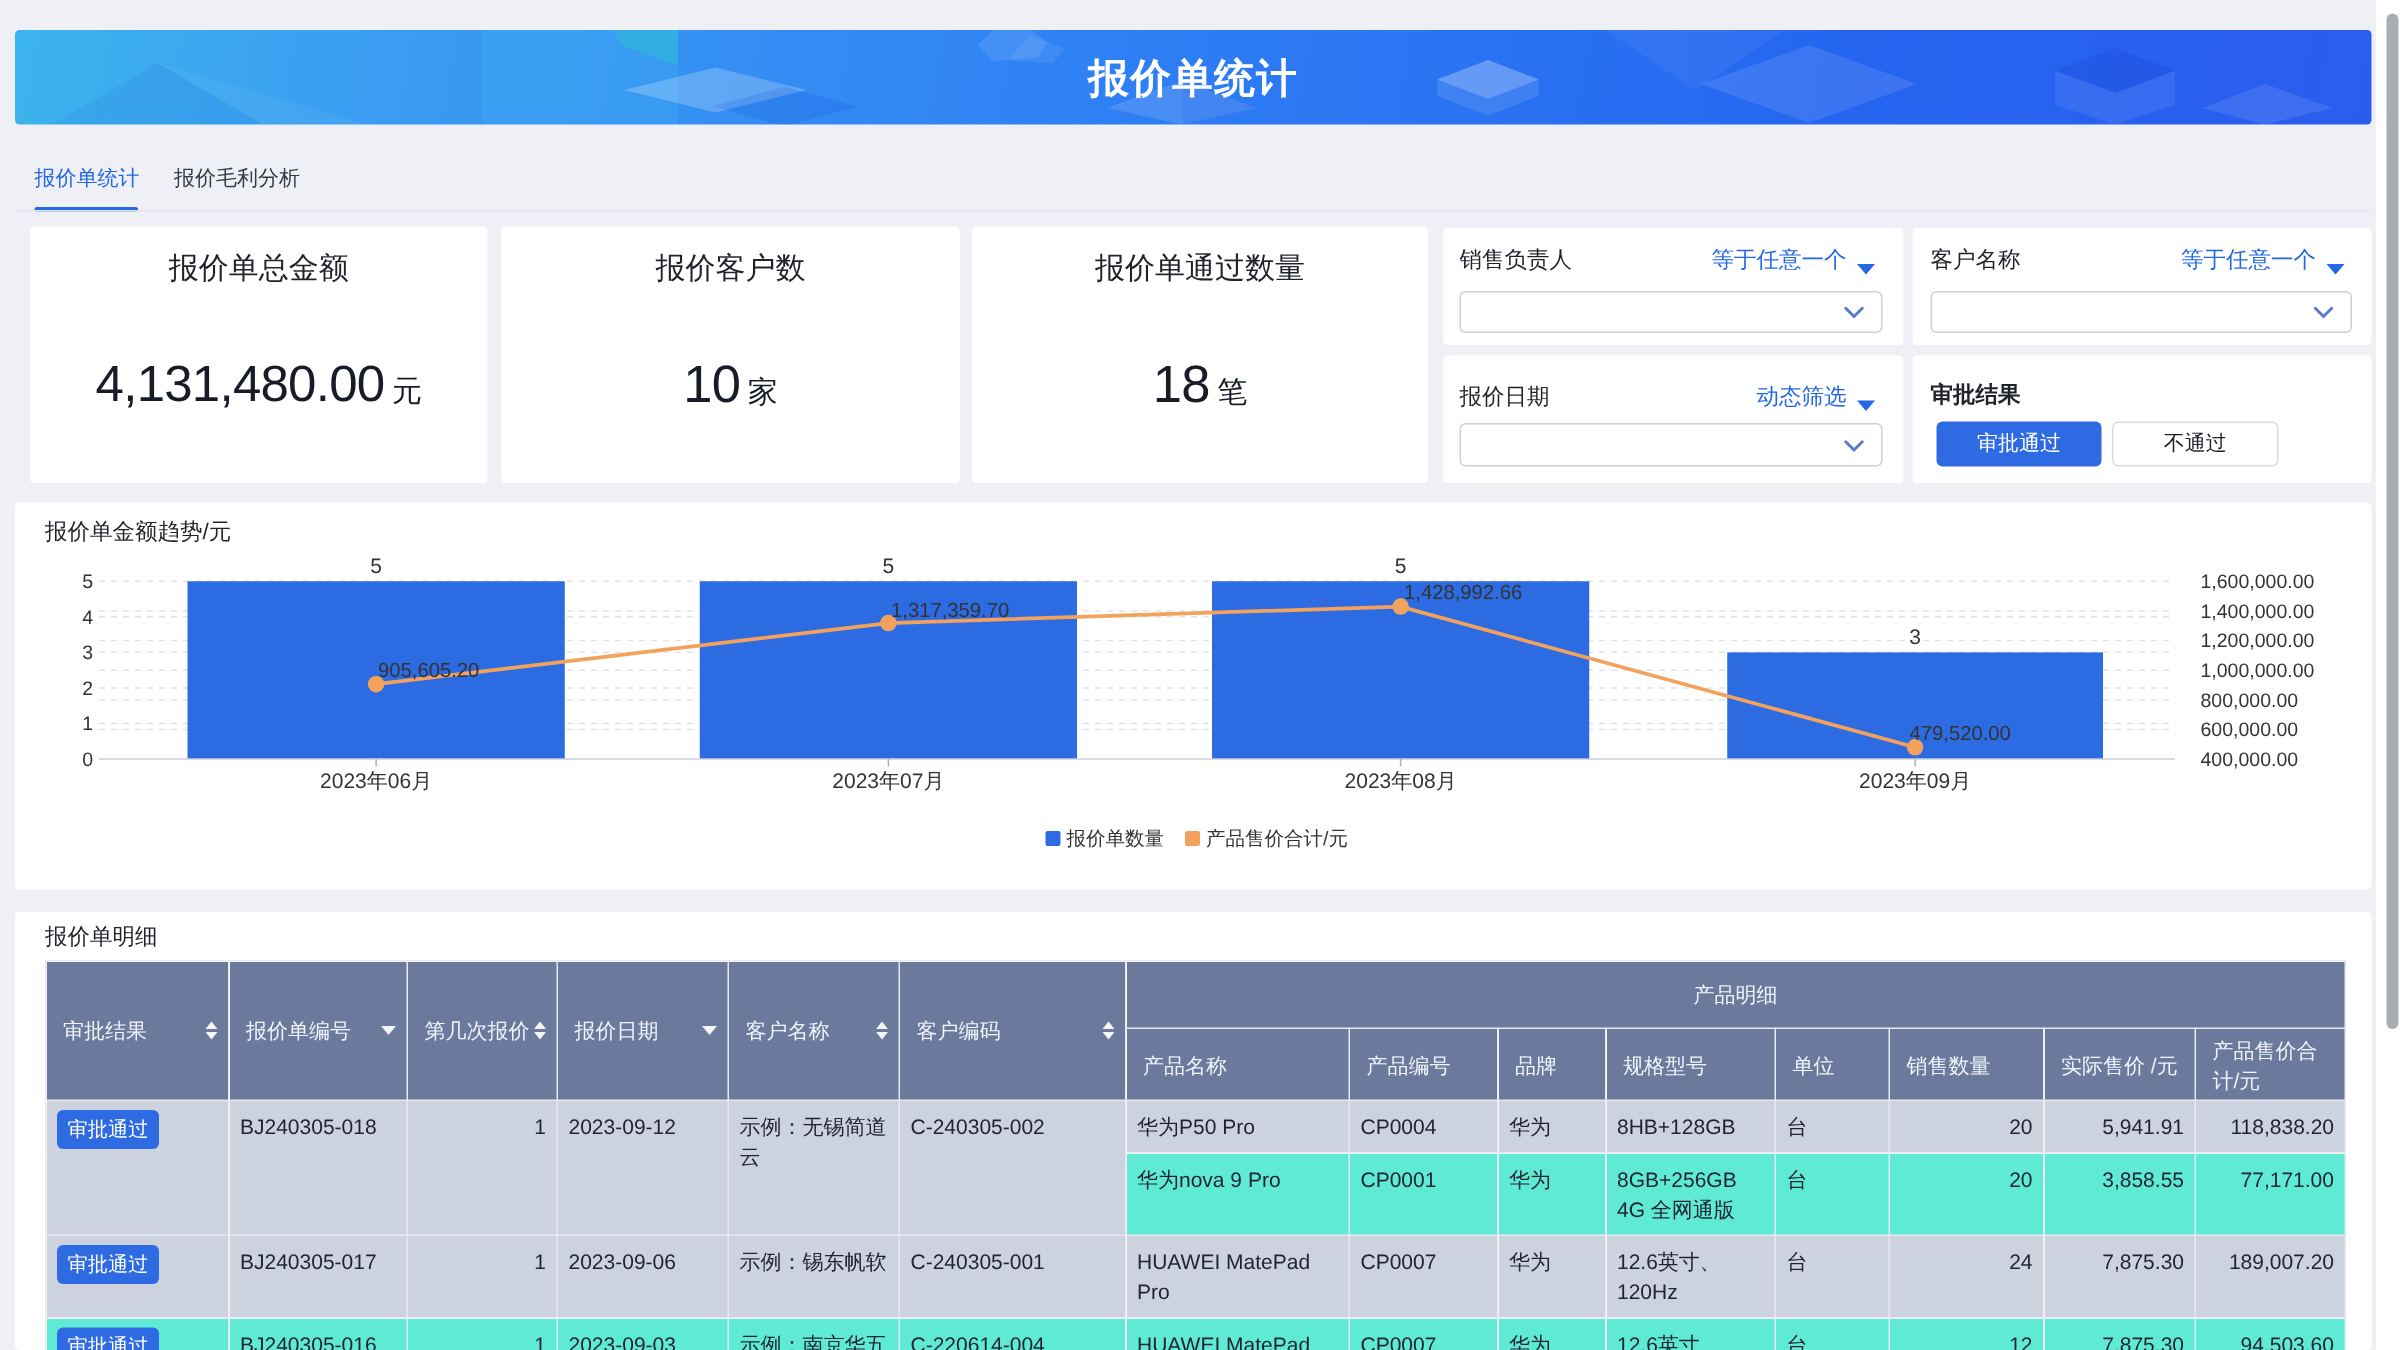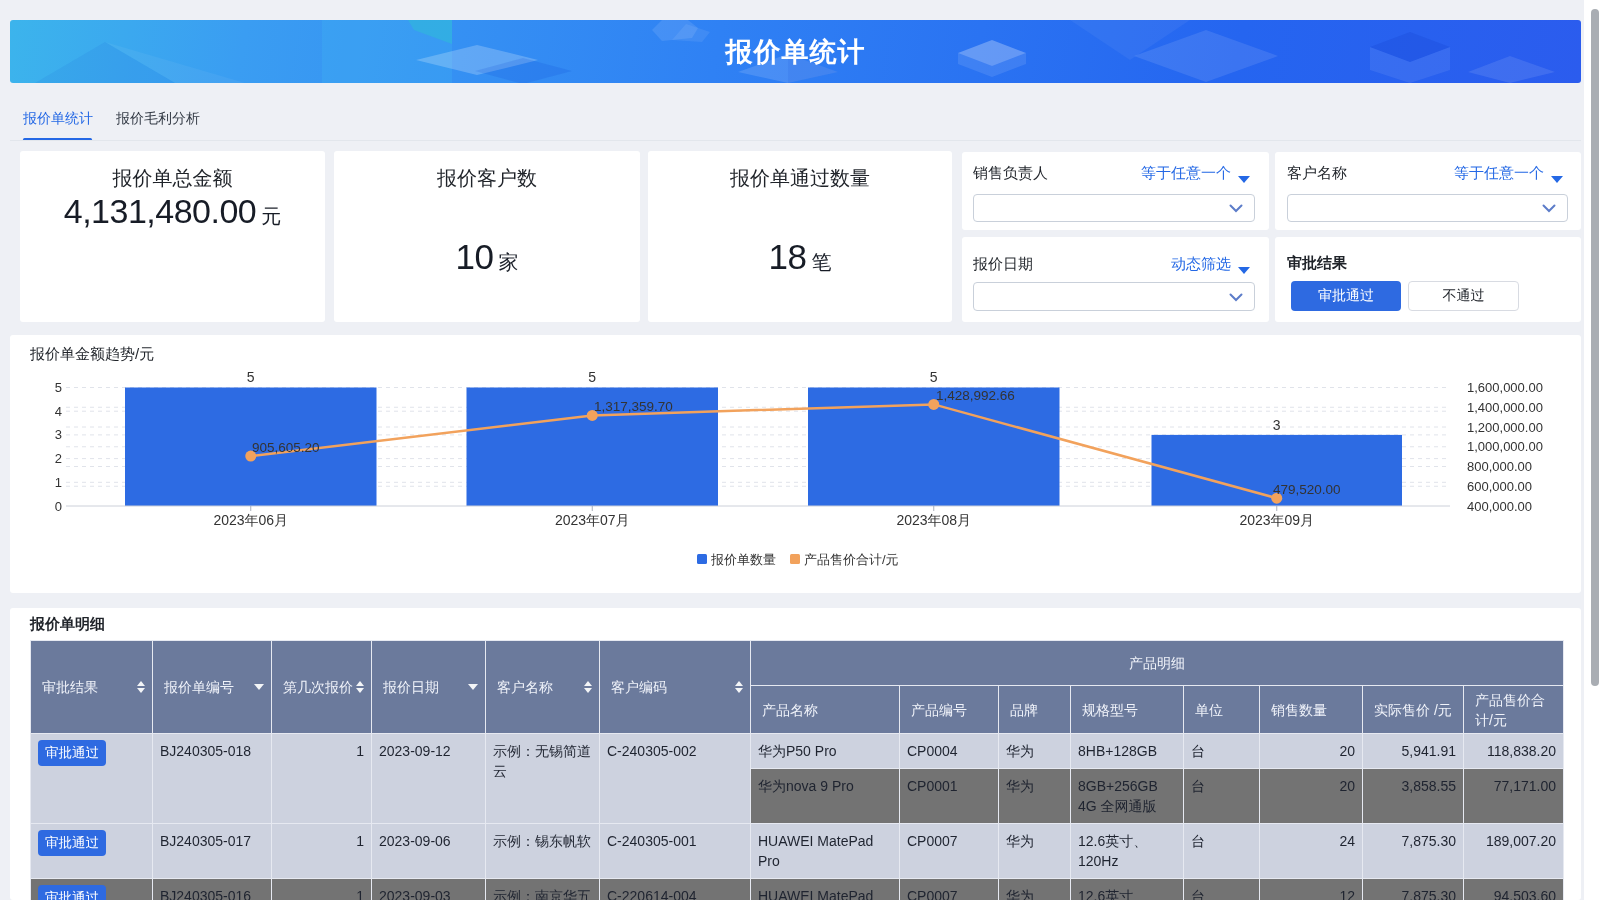--- a/index.html
+++ b/index.html
@@ -14,40 +14,40 @@
 color:#fff;font-size:27px;font-weight:bold;letter-spacing:1px}
 
 #tabline{left:10px;top:140px;width:1571px;height:1px;background:#e2e6ec}
 .tab1{left:23px;top:110px;font-size:14px;color:#2468e5;font-weight:500}
 .tab2{left:116px;top:110px;font-size:14px;color:#333a45}
 .tabbar{left:23px;top:138px;width:69px;height:3px;background:#2468e5;border-radius:2px}
 
 .card{position:absolute;background:#fff;border-radius:3px}
 .stat{top:151px;height:171px;text-align:center}
 .stat .t{margin-top:14px;font-size:20px;color:#1f2329}
-.stat .v{font-size:34px;font-weight:500;color:#171c26;letter-spacing:-0.5px}
+.stat .v{margin-top:45px;font-size:34px;font-weight:500;color:#171c26;letter-spacing:-0.5px}
 .stat .u{font-size:20px;font-weight:400;margin-left:5px;letter-spacing:0}
 
 .flabel{position:absolute;font-size:15px;color:#1f2329}
 .flink{position:absolute;font-size:15px;color:#2468e5;display:flex;align-items:flex-end}
 .flink .tri{width:0;height:0;border-left:6px solid transparent;border-right:6px solid transparent;border-top:7px solid #2468e5;margin-left:7px}
 .fselect{position:absolute;background:#fff;border:1px solid #c9d0da;border-radius:4px}
 .fselect svg{position:absolute;right:11px;top:50%;margin-top:-4px}
 .btn-b{position:absolute;background:#2e6ae1;color:#fff;font-size:14px;border-radius:4px;display:flex;align-items:center;justify-content:center}
 .btn-w{position:absolute;background:#fff;color:#1f2329;font-size:14px;border:1px solid #d8dbe2;border-radius:4px;display:flex;align-items:center;justify-content:center}
 .cardtitle{position:absolute;font-size:15px;color:#1f2329;font-weight:500}
 
 #tbl{position:absolute;left:30px;top:640px;border-collapse:collapse;table-layout:fixed;font-size:14px}
 #tbl th,#tbl td{border:1px solid #e6e9f1;padding:7px;line-height:20px;vertical-align:top;font-weight:400;overflow:hidden}
 #tbl th{background:#6b7a9c;color:#f0f3fa;text-align:left;font-size:14px;vertical-align:middle;padding:0 7px 0 11px}
 #tbl th.sub{font-size:14px;height:48px;line-height:20px}
 #tbl th.grp{text-align:center;font-size:14px;height:45px;padding:0}
 #tbl td{color:#1f2430}
 #tbl tr.g td{background:#cdd2df}
-#tbl tr.w td{background:#737373}
+#tbl tr.w td{background:#5eead4}
 #tbl td.mg{background:#cdd2df}
 #tbl td.mw{background:#fafbfd}
 #tbl td.num,#tbl th.num{text-align:right}
 #tbl td.dark{border-top:1px solid #9aa3ba}
 .rowbtn{display:inline-block;background:#2e6ae1;color:#fff;border-radius:4px;padding:0 7px;font-size:13.5px;height:26px;line-height:26px;margin:-1px 0 -5px}
 .hflex{display:flex;align-items:center;justify-content:space-between;white-space:nowrap}
 .sort2{display:inline-flex;flex-direction:column;gap:2px}
 .sort2 .u{width:0;height:0;border-left:4px solid transparent;border-right:4px solid transparent;border-bottom:5px solid rgba(255,255,255,.92)}
 .sort2 .d{width:0;height:0;border-left:4px solid transparent;border-right:4px solid transparent;border-top:5px solid rgba(255,255,255,.92)}
 .sort1{width:0;height:0;border-left:5px solid transparent;border-right:5px solid transparent;border-top:6px solid rgba(255,255,255,.92)}
@@ -208,21 +208,21 @@
     <text x="1263" y="158.5">479,520.00</text>
   </g>
 
   <rect x="687" y="219" width="10" height="10" rx="1.5" fill="#2d6be3"></rect>
   <text x="701" y="228.5" fill="#333" font-size="13">报价单数量</text>
   <rect x="780" y="219" width="10" height="10" rx="1.5" fill="#f2a25c"></rect>
   <text x="794" y="228.5" fill="#333" font-size="13">产品售价合计/元</text>
 </svg>
 
 <div class="card" style="left:10px;top:608px;width:1571px;height:292px"></div>
-<div class="cardtitle" style="left:30px;top:615px;font-weight:700">报价单明细</div>
+<div class="cardtitle" style="left:30px;top:615px;font-weight:400">报价单明细</div>
 <table id="tbl">
   <colgroup>
     <col style="width:122px">
       <col style="width:119px">
       <col style="width:100px">
       <col style="width:114px">
     <col style="width:114px">
       <col style="width:151px">
       <col style="width:149px">
       <col style="width:99px">

